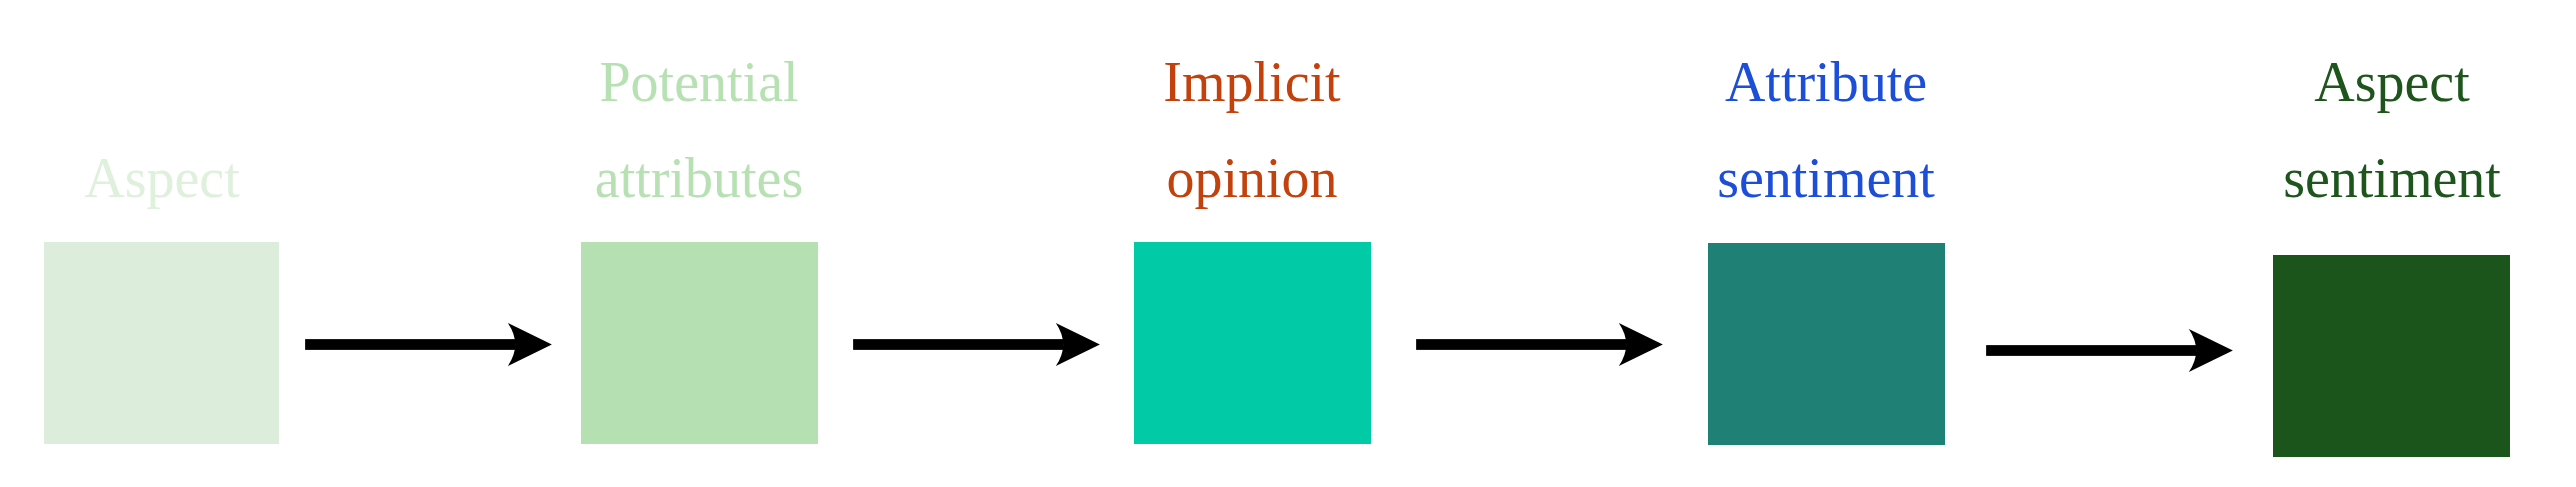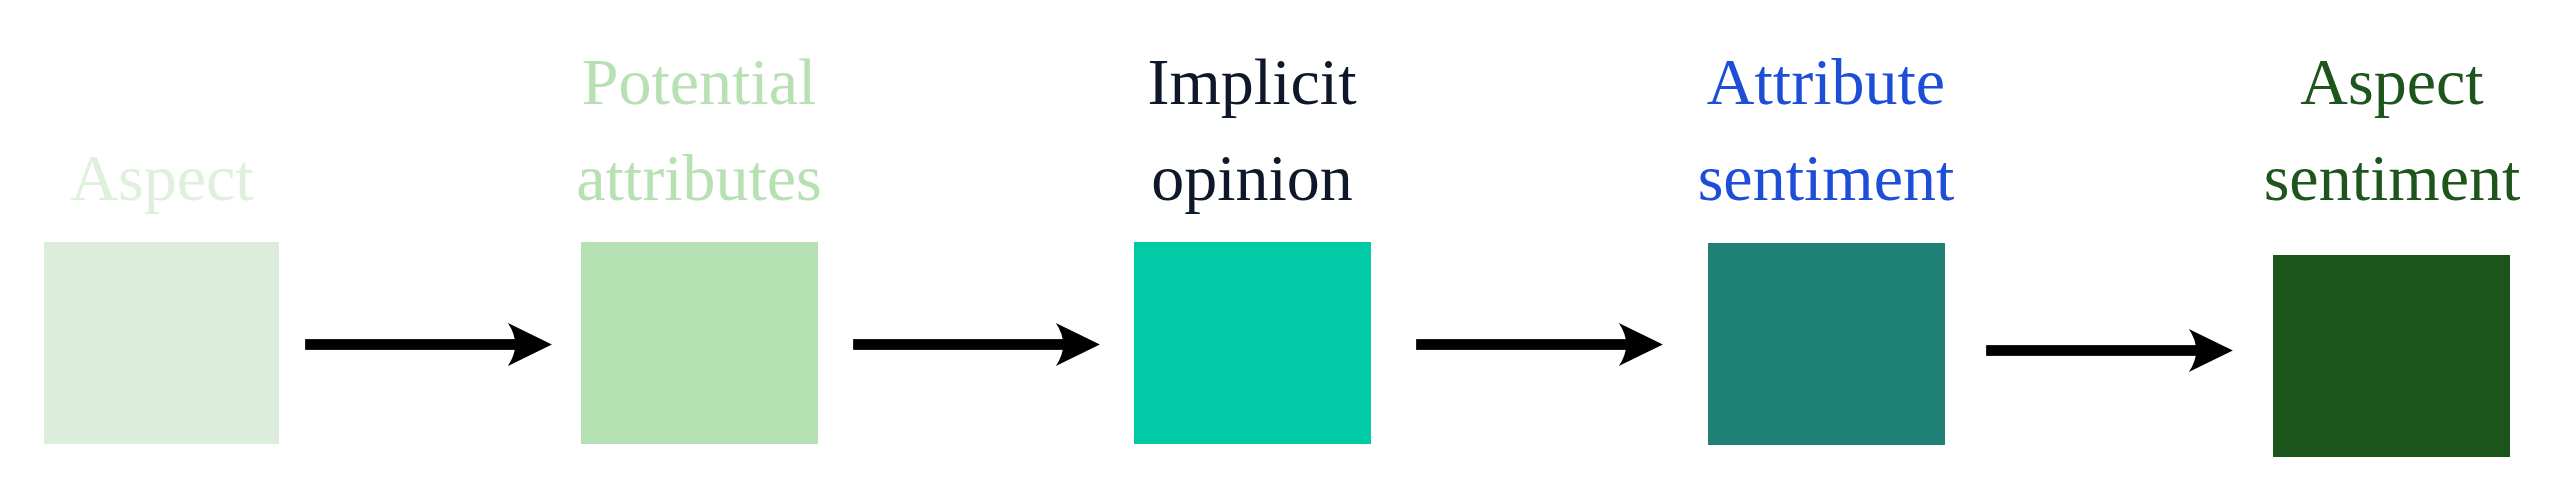--- a/index.html
+++ b/index.html
@@ -15,21 +15,21 @@
     background: #ffffff;
     font-family: "Liberation Serif", "DejaVu Serif", serif;
   }
   .stage-label {
     position: absolute;
     bottom: 261px;
     width: 612px;
     transform: translateX(-50%);
     text-align: center;
     white-space: pre-line;
-    font-size: 66px;
+    font-size: 56px;
     line-height: 96px;
   }
   .stage-box {
     position: absolute;
     width: 237px;
     height: 202px;
   }
   .arrow {
     position: absolute;
     width: 249px;
@@ -66,21 +66,21 @@
 
   <div class="stage-label s2-label" style="color: rgb(183, 225, 179);">Potential
 attributes</div>
   <div class="stage-box s2-box" style="background-color: rgb(181, 224, 177);"></div>
 
   <svg class="arrow a2" viewBox="0 0 252 48">
     <rect x="0" y="18.5" width="215" height="11" fill="#000000"></rect>
     <path d="M207 2 L252 24 L207 46 Q222 24 207 2 Z" fill="#000000"></path>
   </svg>
 
-  <div class="stage-label s3-label" style="color: #0f172a;">Implicit
+  <div class="stage-label s3-label" style="color: #c2410c;">Implicit
 opinion</div>
   <div class="stage-box s3-box" style="background-color: rgb(0, 203, 166);"></div>
 
   <svg class="arrow a3" viewBox="0 0 252 48">
     <rect x="0" y="18.5" width="215" height="11" fill="#000000"></rect>
     <path d="M207 2 L252 24 L207 46 Q222 24 207 2 Z" fill="#000000"></path>
   </svg>
 
   <div class="stage-label s4-label" style="color: #1d4ed8;">Attribute
 sentiment</div>

